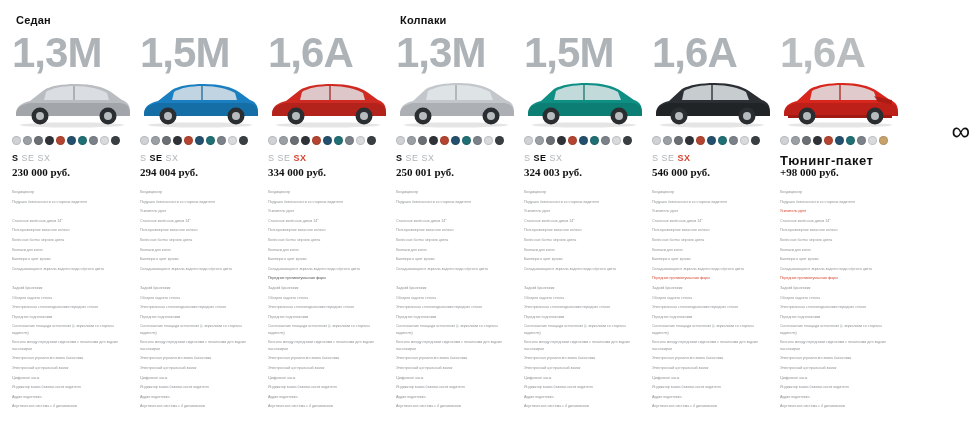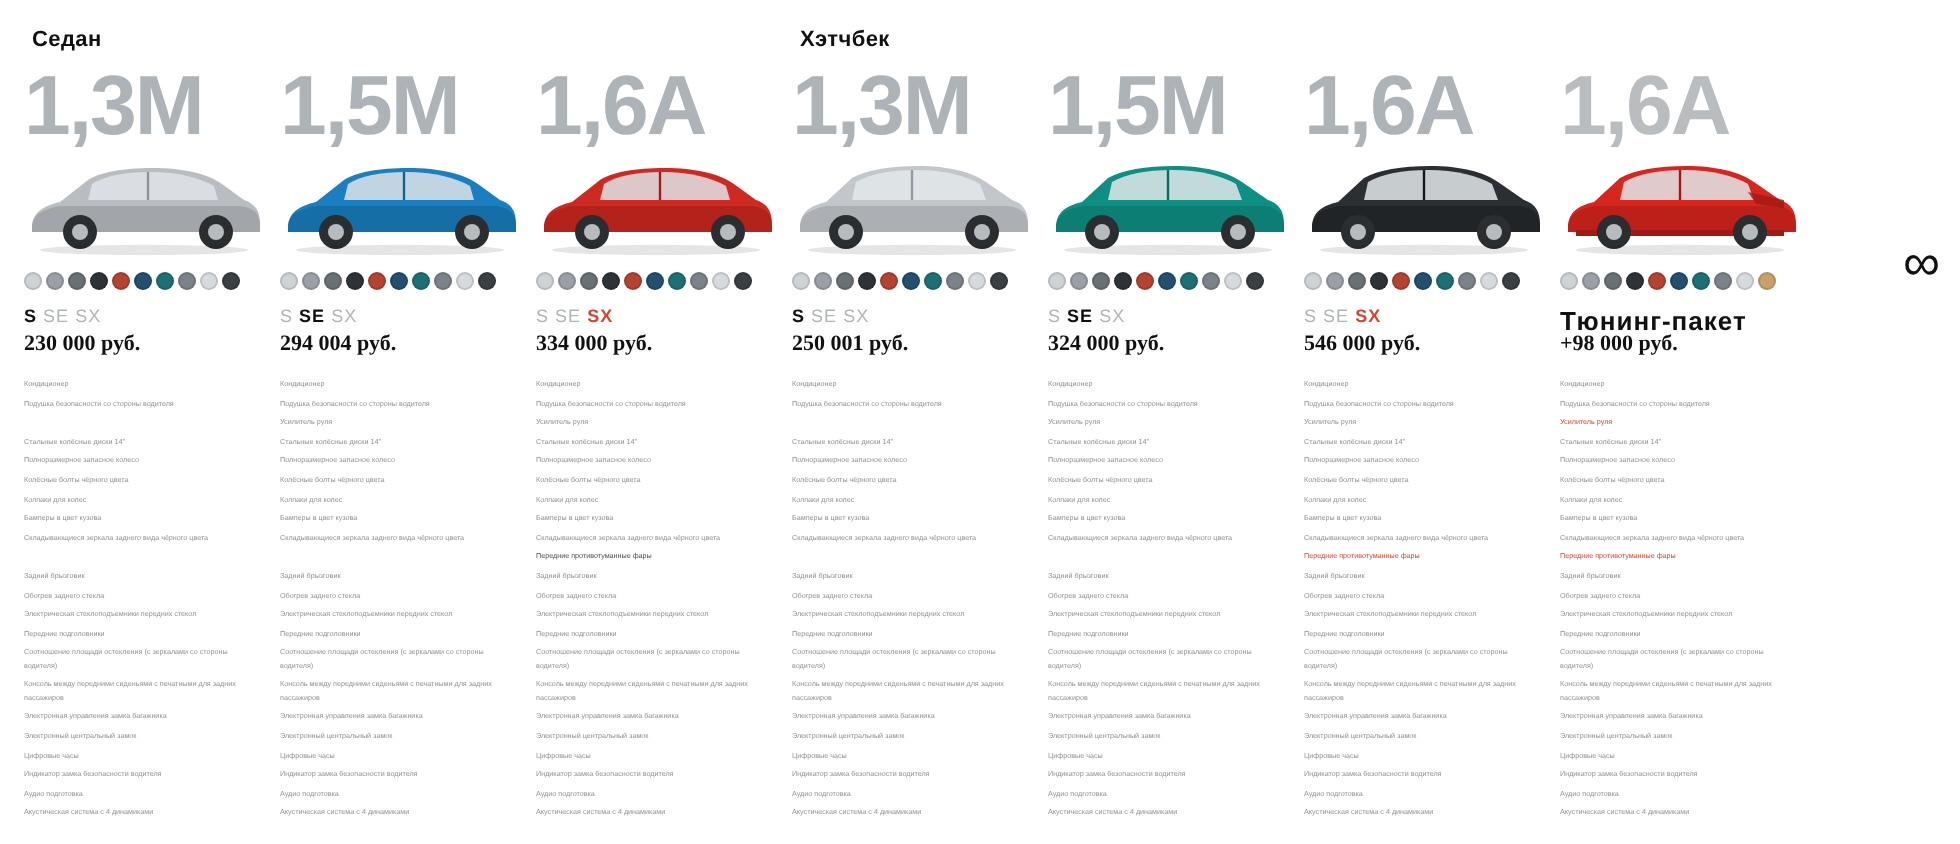--- a/index.html
+++ b/index.html
@@ -111,21 +111,21 @@
     color:#111;
     line-height:26px;
   }
 </style>
 </head>
 <body>
 
 <div class="sheet">
 
   <div class="section-title" id="sec-sedan">Седан</div>
-  <div class="section-title" id="sec-hatch">Хэтчбек</div>
+  <div class="section-title" id="sec-hatch">Колпаки</div>
 
   <div class="cols" id="cols">
       <div class="col">
         <div class="trim">1,3M</div>
         <div class="car-wrap"><svg width="124" height="54" viewBox="0 0 124 54">
       <path d="M6 40 C6 32 12 29 20 27 L34 16 C40 12 52 10 66 10 C82 10 94 13 101 18 L112 26 C118 28 120 32 120 38 L120 42 L6 42 Z" fill="#b9bcc0"></path>
       <path d="M6 40 C6 34 10 31 20 29 L110 29 C118 30 120 34 120 39 L120 42 L6 42 Z" fill="#8f9398" opacity=".55"></path>
       <path d="M36 18 C42 14 52 12 65 12 C79 12 90 15 97 19 L99 26 L34 26 Z" fill="#dfe3e6" opacity=".85"></path>
       <path d="M64 12 L64 26" stroke="#8f9398" stroke-width="1.2"></path>
       <circle cx="30" cy="42" r="8.5" fill="#2b2e31"></circle>
@@ -350,21 +350,21 @@
           <span class="sw" style="background: rgb(107, 112, 118);"></span>
           <span class="sw" style="background: rgb(47, 51, 56);"></span>
           <span class="sw" style="background: rgb(180, 68, 47);"></span>
           <span class="sw" style="background: rgb(35, 80, 110);"></span>
           <span class="sw" style="background: rgb(31, 111, 116);"></span>
           <span class="sw" style="background: rgb(125, 130, 138);"></span>
           <span class="sw" style="background: rgb(216, 219, 222);"></span>
           <span class="sw" style="background: rgb(58, 63, 68);"></span>
         </div>
         <div class="grades"><span class="">S</span> <span class="on">SE</span> <span class="">SX</span></div>
-        <div class="price">324 000 руб.</div>
+        <div class="price">324 003 руб.</div>
         <div class="feat">
           <div>Кондиционер</div>
           <div>Подушка безопасности со стороны водителя</div>
           <div>Усилитель руля</div>
           <div>Стальные колёсные диски 14"</div>
           <div>Полноразмерное запасное колесо</div>
           <div>Колёсные болты чёрного цвета</div>
           <div>Колпаки для колес</div>
           <div>Бамперы в цвет кузова</div>
           <div>Складывающиеся зеркала заднего вида чёрного цвета</div>

